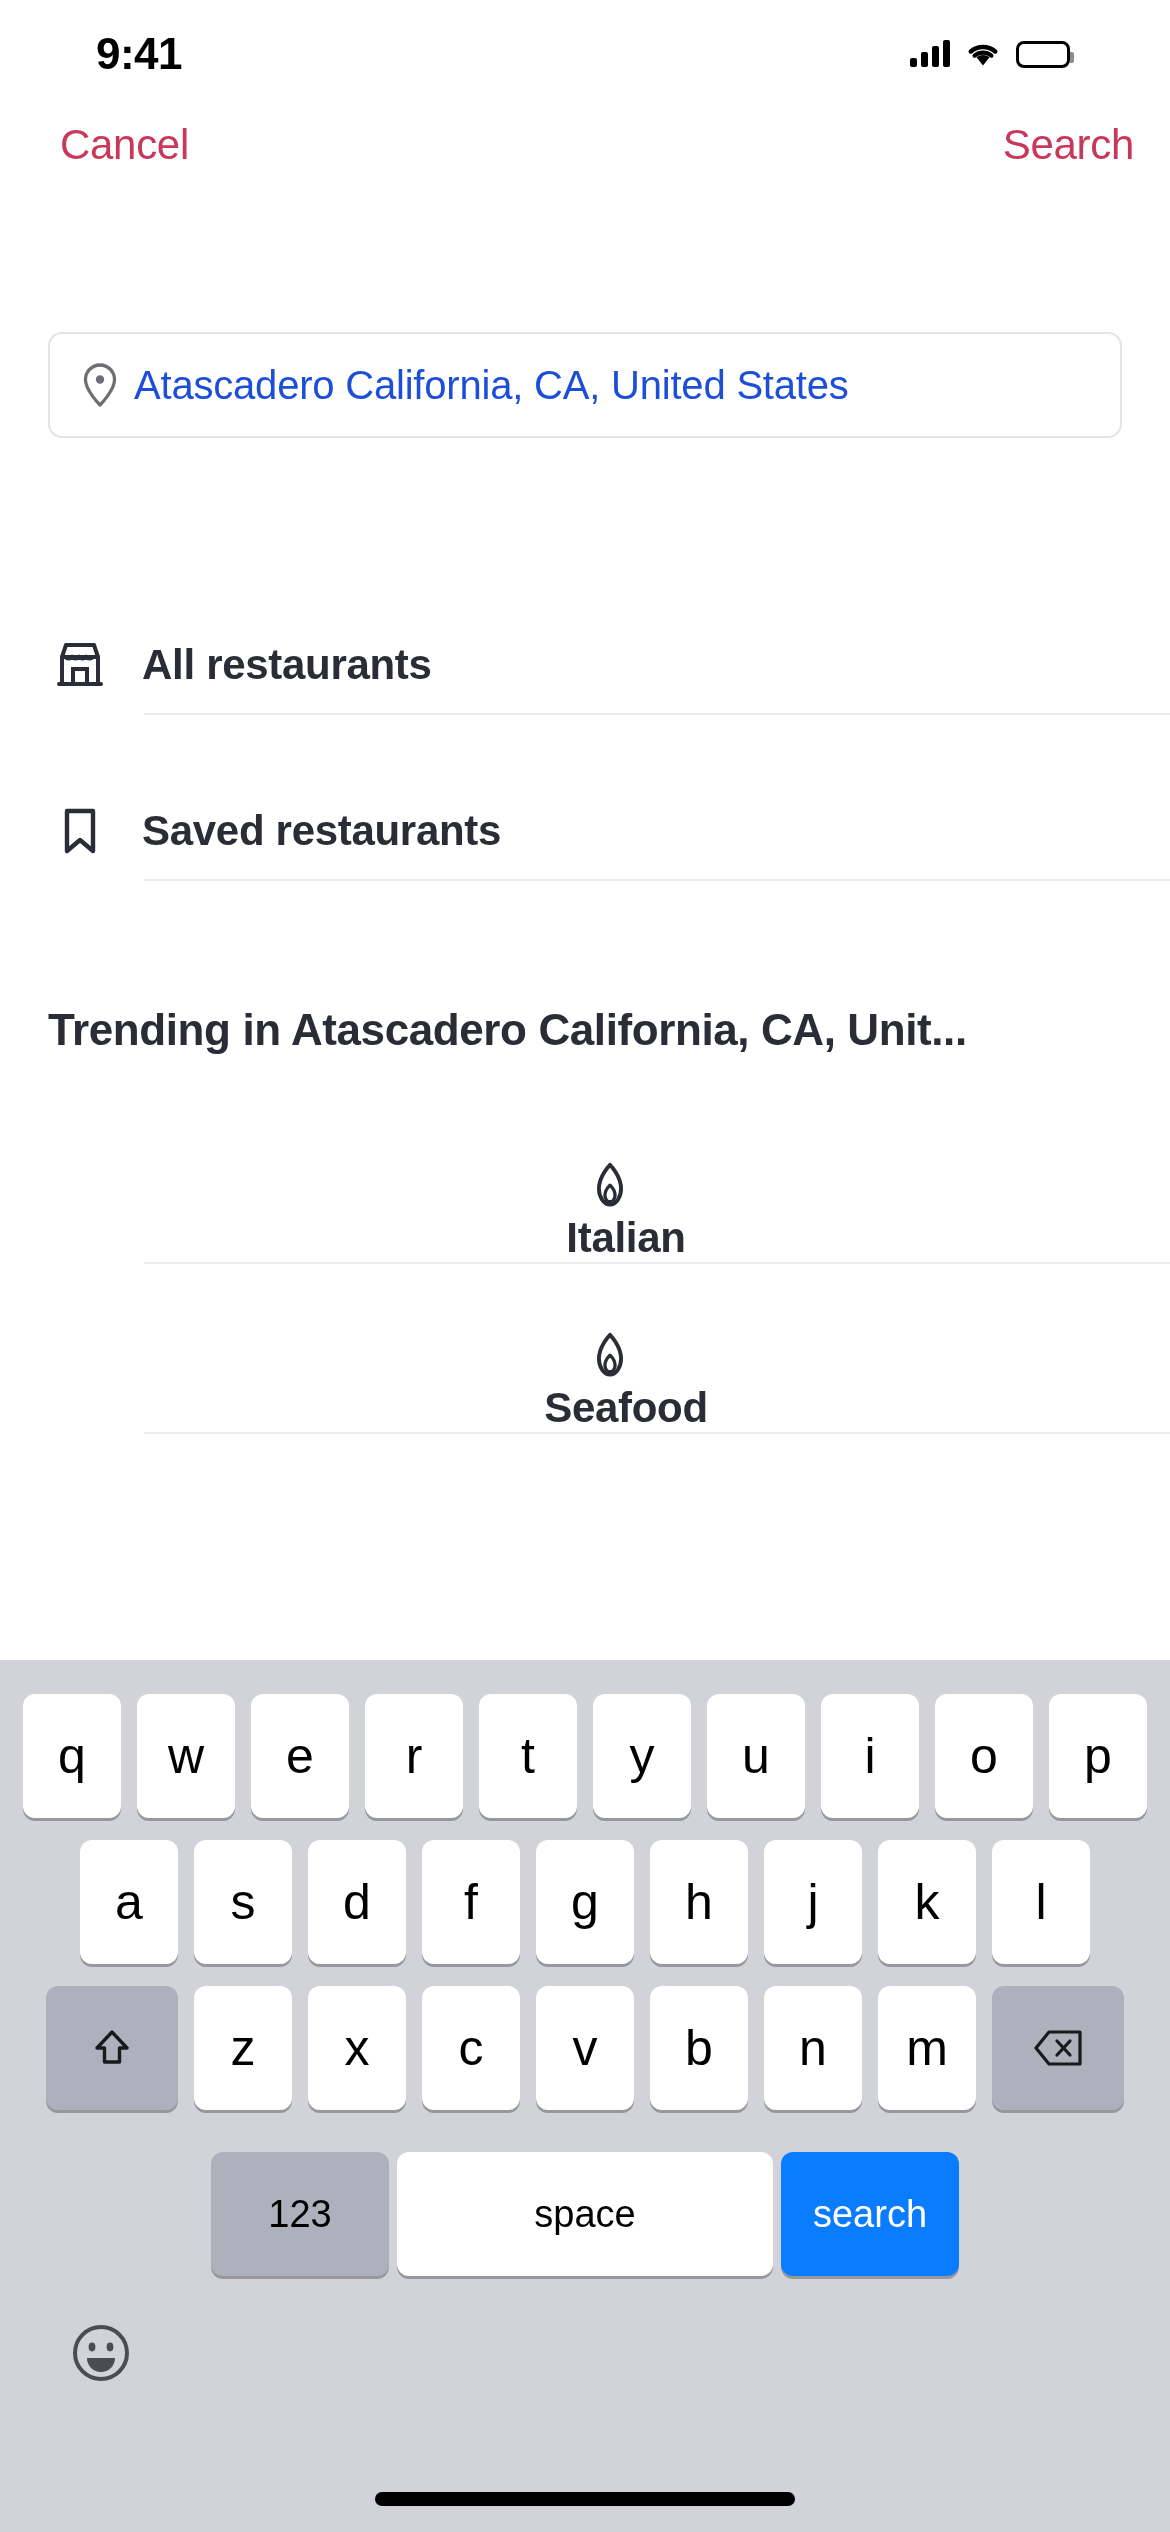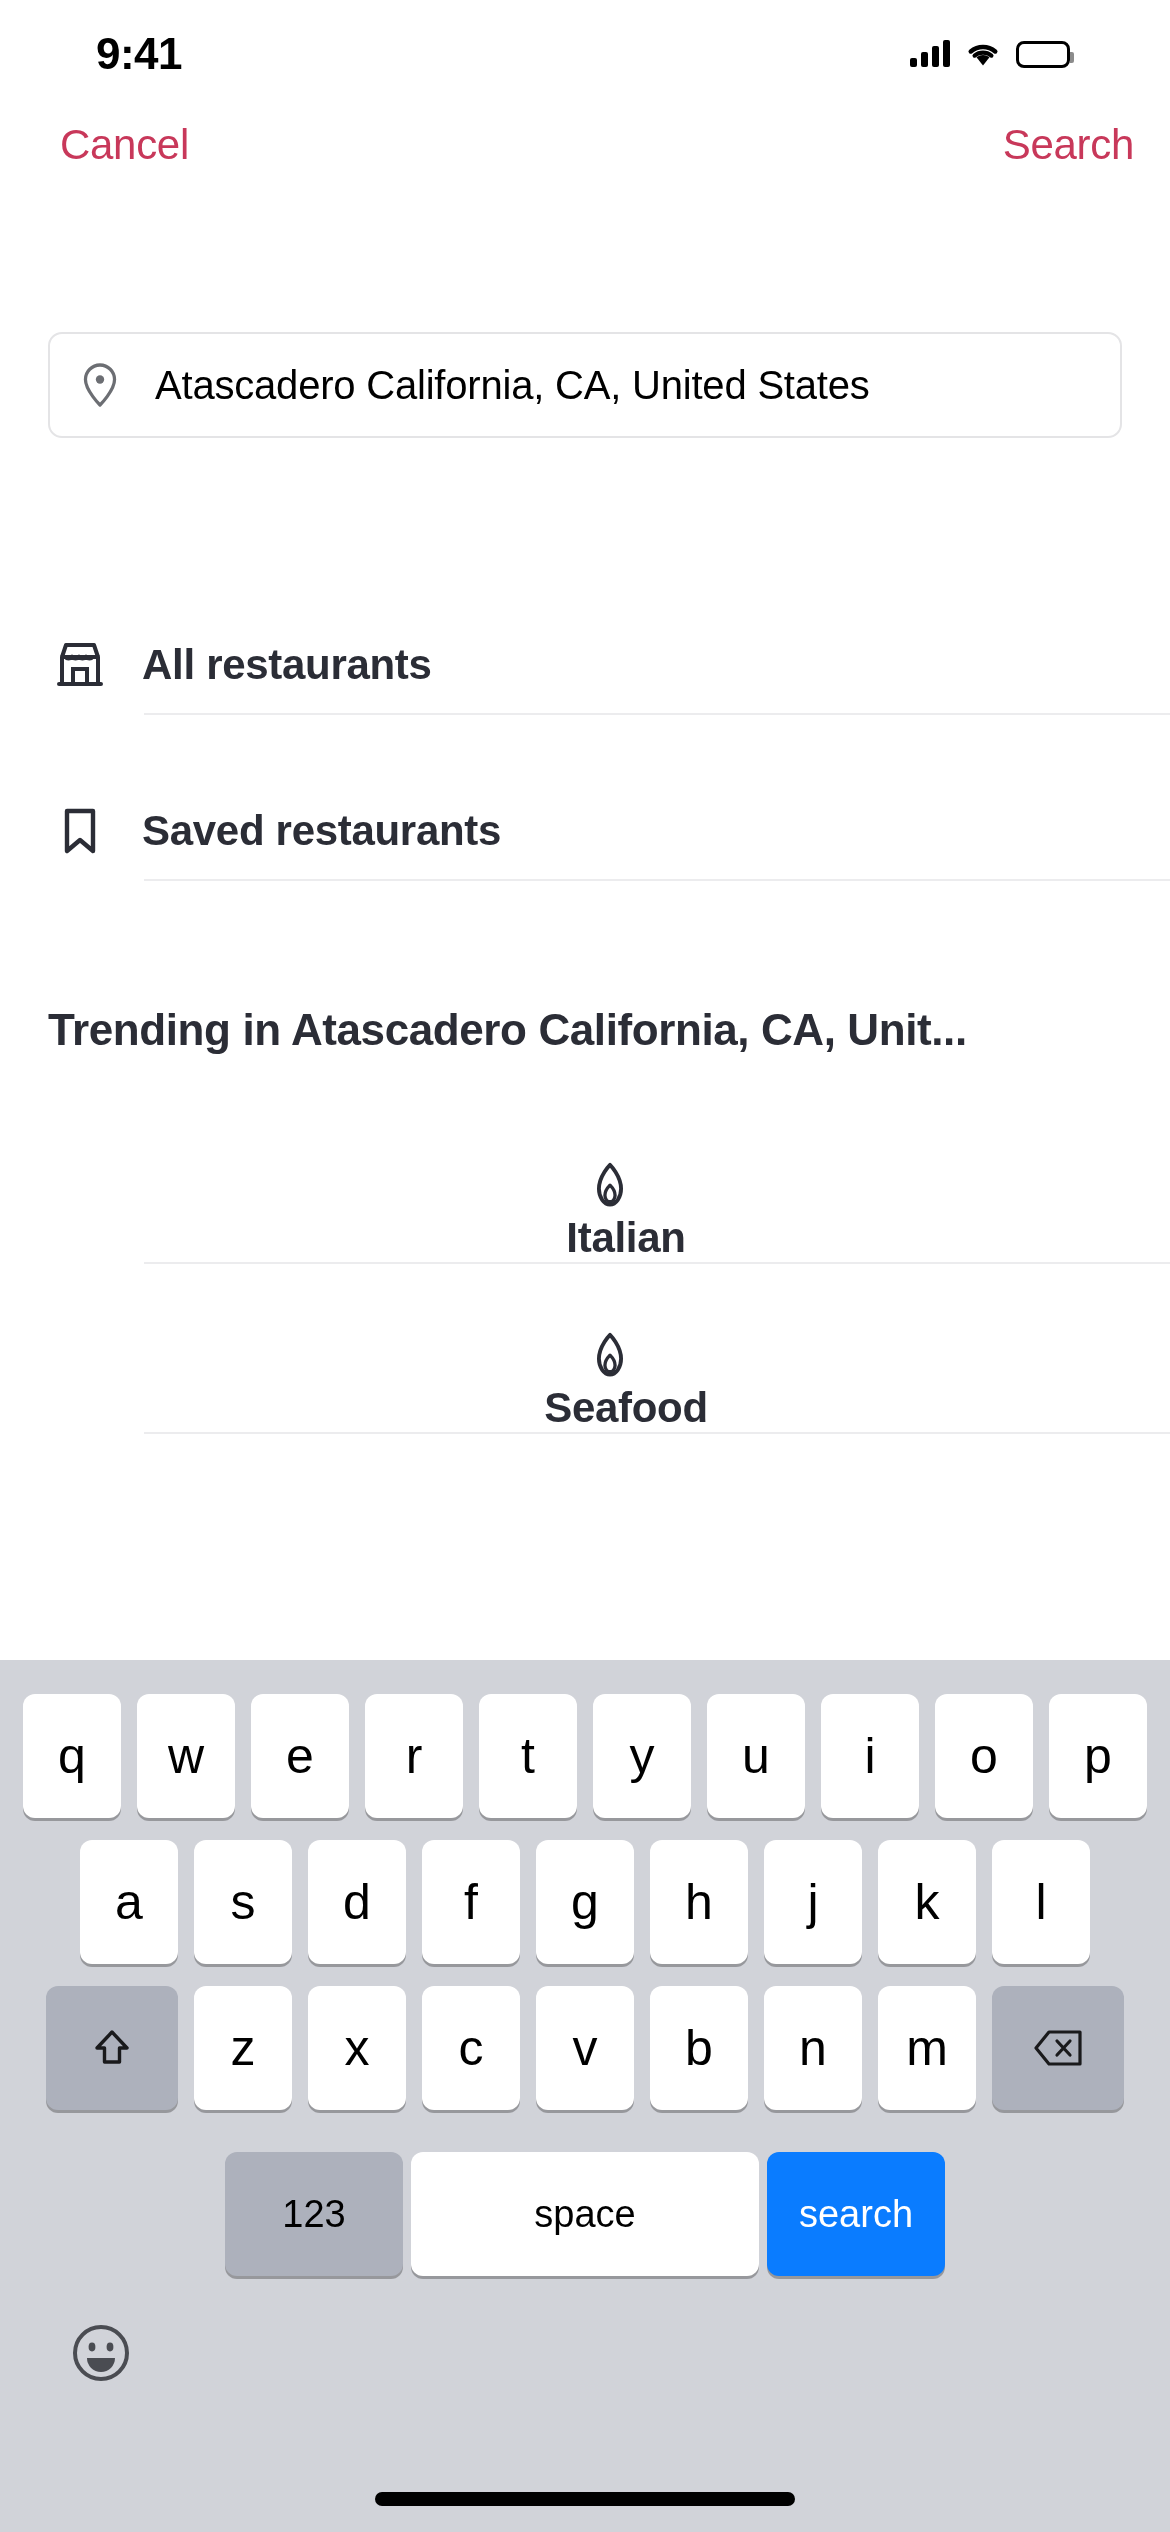--- a/index.html
+++ b/index.html
@@ -61,21 +61,21 @@
   .field.location { margin-top:32px; }
   .field-icon { flex:0 0 auto; display:flex; align-items:center; justify-content:center; }
   .caret {
     width:4px; height:50px; background:#C8385A; margin-left:14px; flex:0 0 auto;
   }
   .field-text {
     font-size:40px; color:#888A8E; letter-spacing:-0.2px;
     white-space:nowrap; overflow:hidden;
   }
   .search-placeholder { margin-left:2px; }
-  .location-text { margin-left:35px; color:#000000; }
+  .location-text { margin-left:14px; color:#1d4ed8; }
   .clear-btn {
     position:absolute; right:52px; top:50%; transform:translateY(-50%);
     width:50px; height:50px; border-radius:50%; background:#A3A4A9;
     border:none; cursor:pointer;
   }
 
   
   .menu { position:absolute; top:615px; left:0; width:1170px; }
   .menu-row {
     height:100px; display:flex; align-items:center; padding-left:50px;
@@ -129,21 +129,21 @@
   .key {
     background:#fff; border-radius:12px;
     box-shadow:0 3px 0 rgba(0,0,0,0.28);
     display:flex; align-items:center; justify-content:center;
     font-size:50px; color:#000; font-family:inherit;
     border:none; cursor:pointer; padding:0;
   }
   .key.letter { width:98px; height:124px; }
   .key.mod { background:#ADB1BC; width:132px; height:124px; }
   .key.num { background:#ADB1BC; width:178px; height:124px; font-size:38px; }
-  .key.space { width:348px; height:124px; font-size:38px; }
+  .key.space { width:376px; height:124px; font-size:38px; }
   .key.enter { background:#0A7CFF; color:#fff; width:178px; height:124px; font-size:38px; }
   .emoji-row {
     margin-top:30px; padding-left:70px; display:flex; align-items:center;
   }
   .emoji-key {
     width:62px; height:62px; background:none; border:none; cursor:pointer; padding:0;
   }
   .home-indicator {
     position:absolute; bottom:26px; left:50%; transform:translateX(-50%);
     width:420px; height:14px; background:#000; border-radius:7px;

